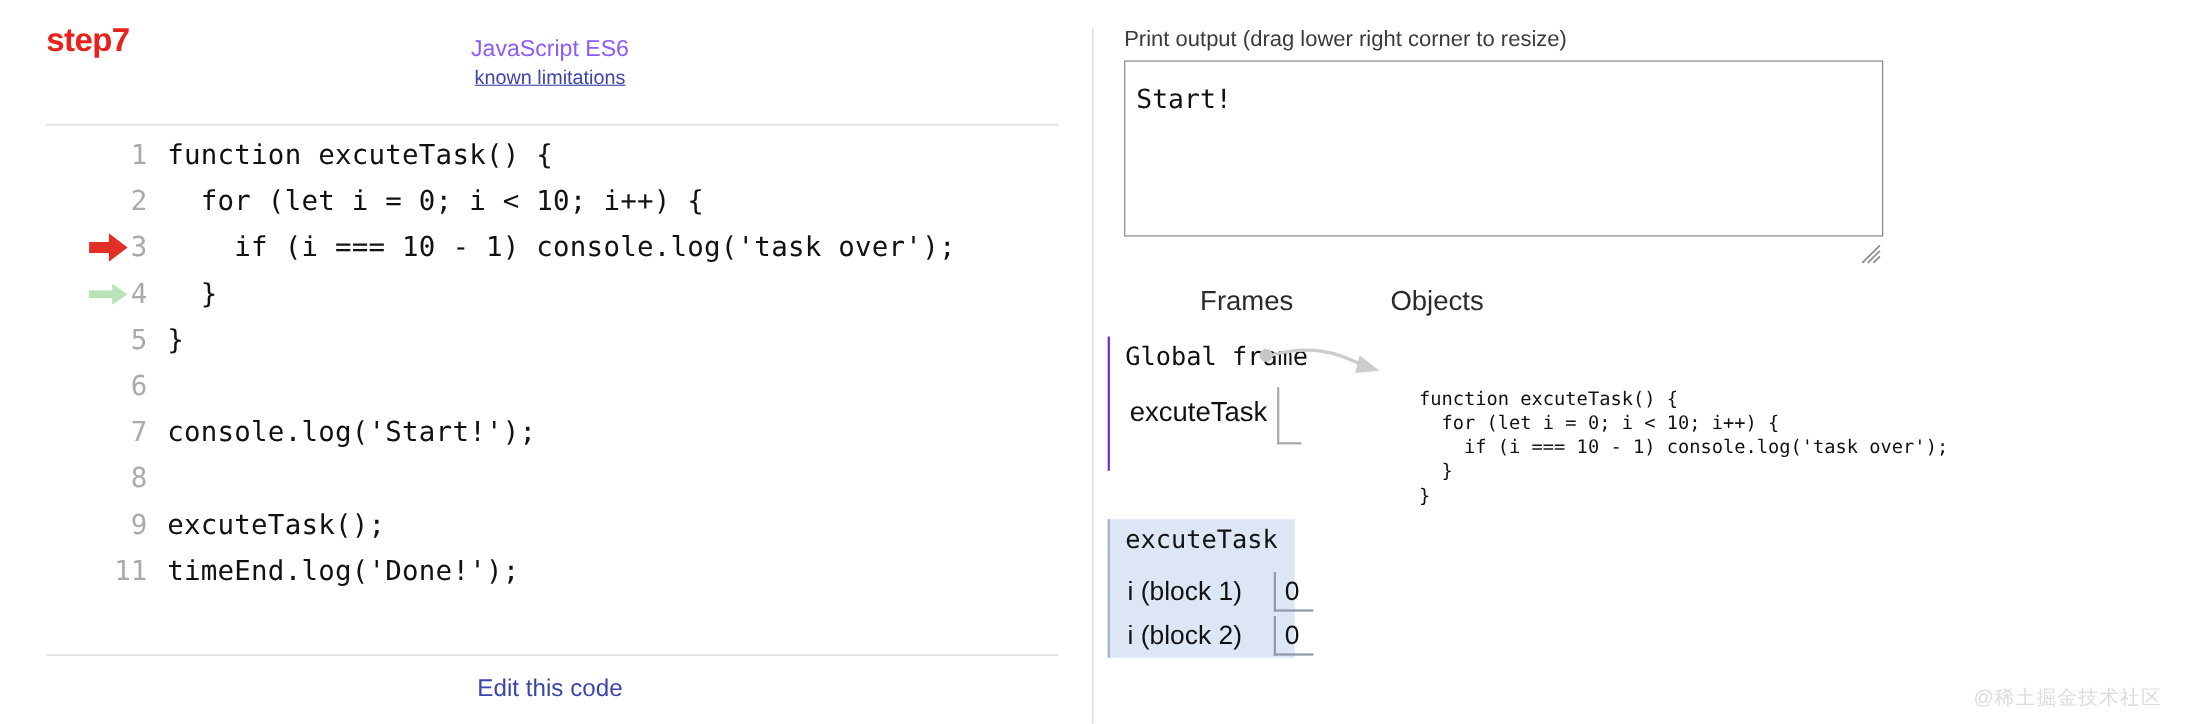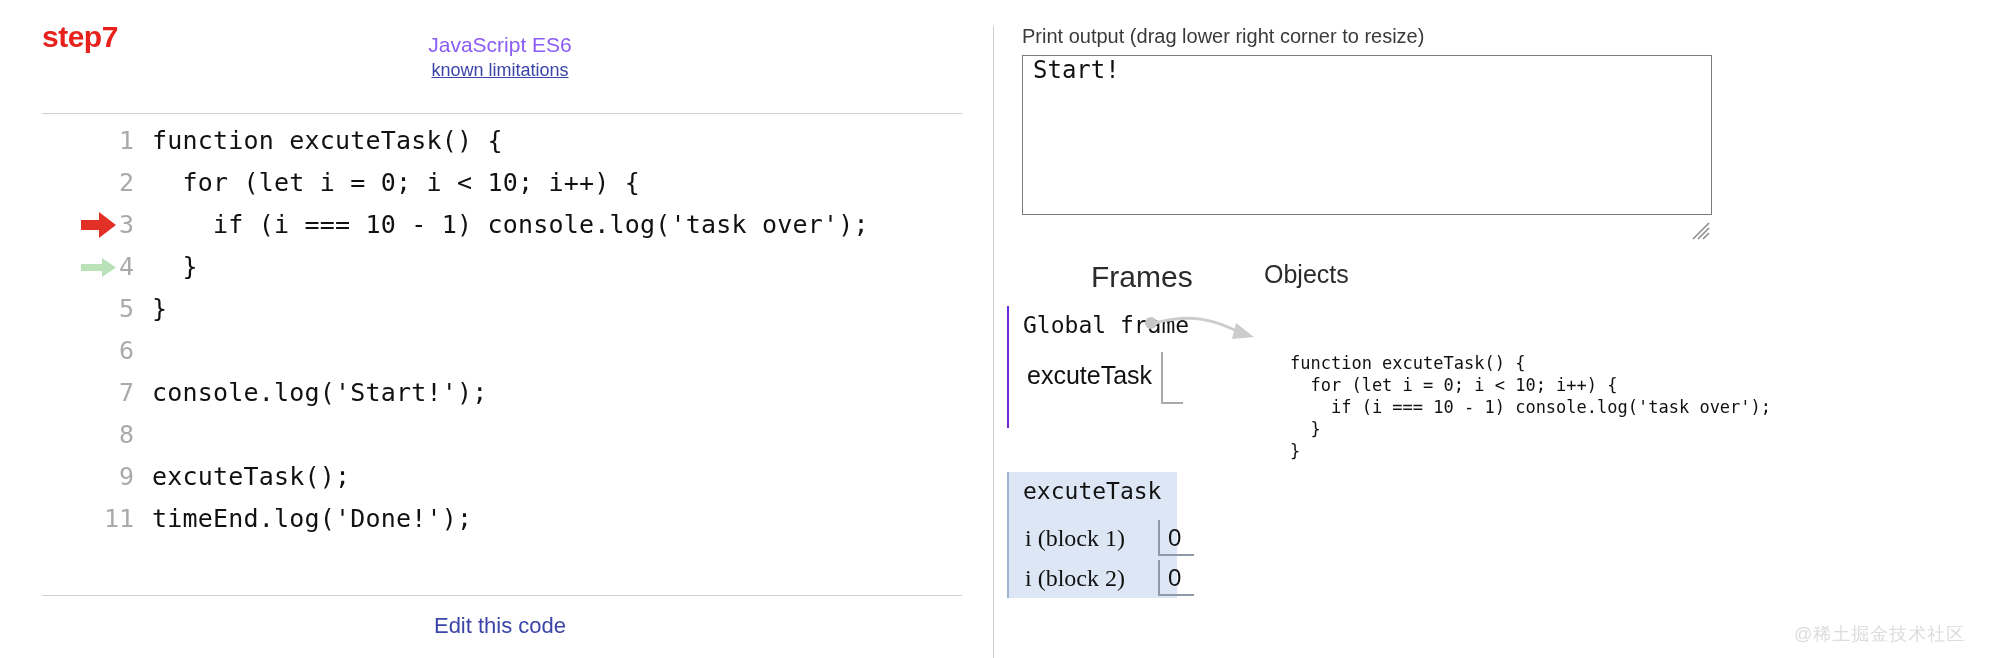--- a/index.html
+++ b/index.html
@@ -122,38 +122,38 @@
     font-size: 20px;
     color: #3a3a3a;
   }
   #print-output-box {
     position: absolute;
     left: 28px; top: 55px;
     width: 690px; height: 160px;
     border: 1px solid #7b7b7b;
     background: #ffffff;
     box-sizing: border-box;
-    padding: 0 10px;
+    padding: 20px 10px;
     font-family: "DejaVu Sans Mono", "Liberation Mono", monospace;
     font-size: 24px;
     color: #111;
     white-space: pre;
     overflow: hidden;
   }
   #resize-handle {
     position: absolute;
     left: 698px; top: 222px;
     width: 18px; height: 18px;
     cursor: nwse-resize;
   }
 
   #frames-heading {
     position: absolute;
     left: 97px; top: 260px;
-    font-size: 30px;
+    font-size: 25px;
     color: #2b2b2b;
   }
   #objects-heading {
     position: absolute;
     left: 270px; top: 260px;
     font-size: 25px;
     color: #2b2b2b;
   }
 
   
@@ -216,21 +216,20 @@
     left: 16px;
     height: 40px;
     width: 160px;
   }
   .exec-row-name {
     position: absolute;
     left: 0; top: 0;
     font-size: 24px;
     color: #111;
     line-height: 40px;
-    font-family: Liberation Serif, serif;
   }
   .exec-row-slot {
     position: absolute;
     left: 133px; top: 2px;
     width: 36px; height: 36px;
     border-left: 2px solid #8e9aa8;
     border-bottom: 2px solid #8e9aa8;
     box-sizing: border-box;
   }
   .exec-row-value {

